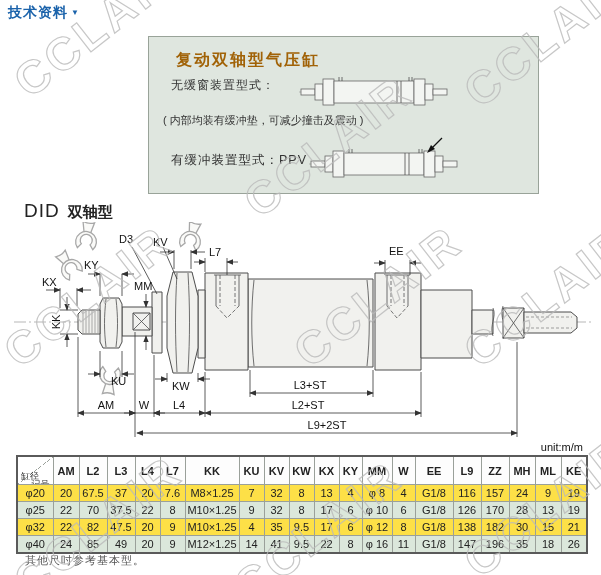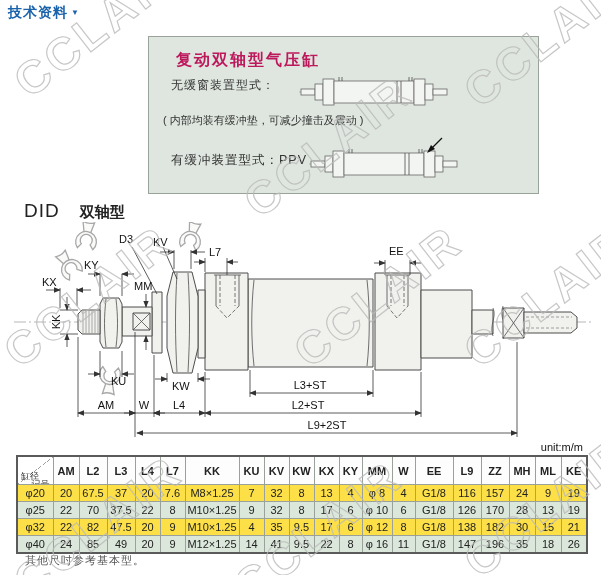--- a/index.html
+++ b/index.html
@@ -2,30 +2,30 @@
 <html><head>
 <meta charset="utf-8">
 <style>
   html,body{margin:0;padding:0;}
   .page{position:relative;width:601px;height:575px;background:#ffffff;font-family:"Liberation Sans",sans-serif;overflow:hidden;}
 
   .nav{position:absolute;left:8px;top:4px;color:#1b63ab;font-size:14px;font-weight:bold;letter-spacing:1px;}
   .nav .tri{font-size:8px;margin-left:3px;vertical-align:2px;}
 
   .panel{position:absolute;left:148px;top:36px;width:389px;height:156px;background:#dfe6df;border:1px solid #99a399;}
-  .p-title{position:absolute;left:27px;top:13px;font-size:16px;font-weight:bold;color:#be185d;letter-spacing:2px;}
+  .p-title{position:absolute;left:27px;top:13px;font-size:16px;font-weight:bold;color:#a16207;letter-spacing:2px;}
   .p-line1{position:absolute;left:22px;top:40px;font-size:12px;color:#333;letter-spacing:1px;}
   .p-note{position:absolute;left:14px;top:76px;font-size:11px;color:#333;}
   .p-line2{position:absolute;left:22px;top:115px;font-size:12.5px;color:#333;letter-spacing:1px;}
   .mini1{position:absolute;left:150px;top:34px;}
   .mini2{position:absolute;left:160px;top:98px;}
 
   .did{position:absolute;left:24px;top:200px;color:#222;}
   .did-m{font-size:19px;letter-spacing:1px;}
-  .did-t{font-size:15px;font-weight:bold;margin-left:20px;}
+  .did-t{font-size:15px;font-weight:bold;margin-left:8px;}
 
   .main{position:absolute;left:0;top:222px;}
 
   
   .part{fill:#f1f1ee;stroke:#4d4d4d;stroke-width:1;stroke-linejoin:round;}
   .thin{fill:none;stroke:#4d4d4d;stroke-width:0.8;}
   .thread{stroke:#777;stroke-width:0.6;}
   .dash{fill:none;stroke:#555;stroke-width:0.8;stroke-dasharray:4 2;}
   .thread-d{fill:none;stroke:#666;stroke-width:0.6;stroke-dasharray:3 2;}
   .cl{stroke:#999;stroke-width:0.7;stroke-dasharray:12 3 2 3;fill:none;}

